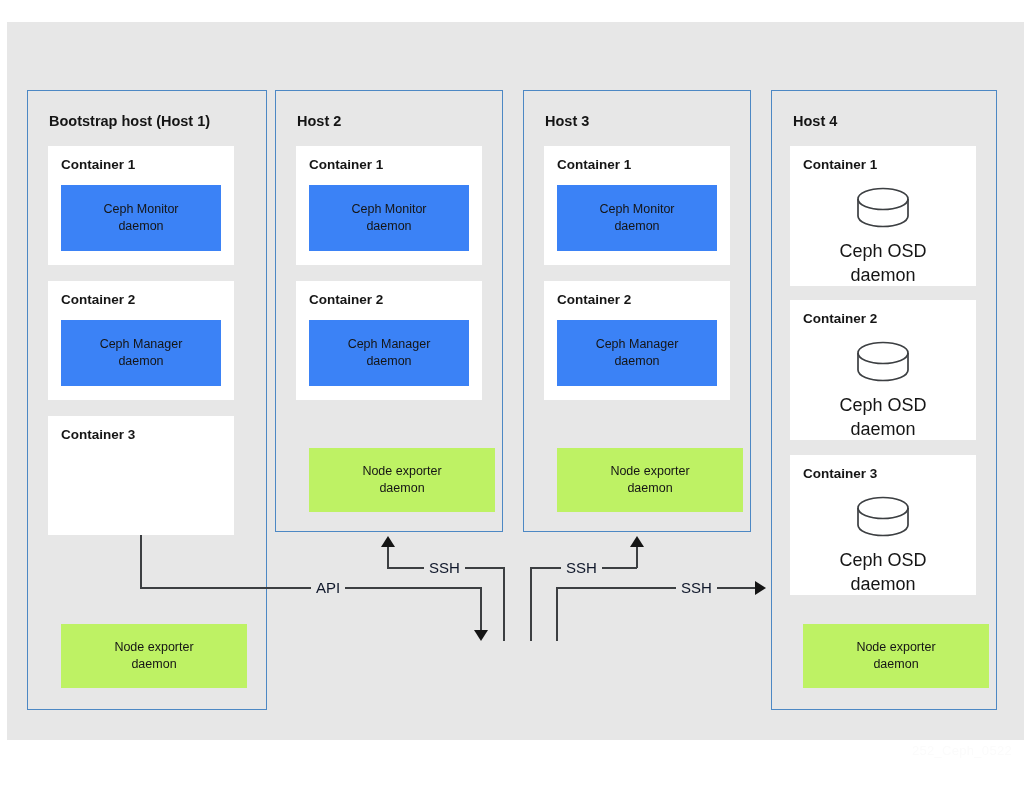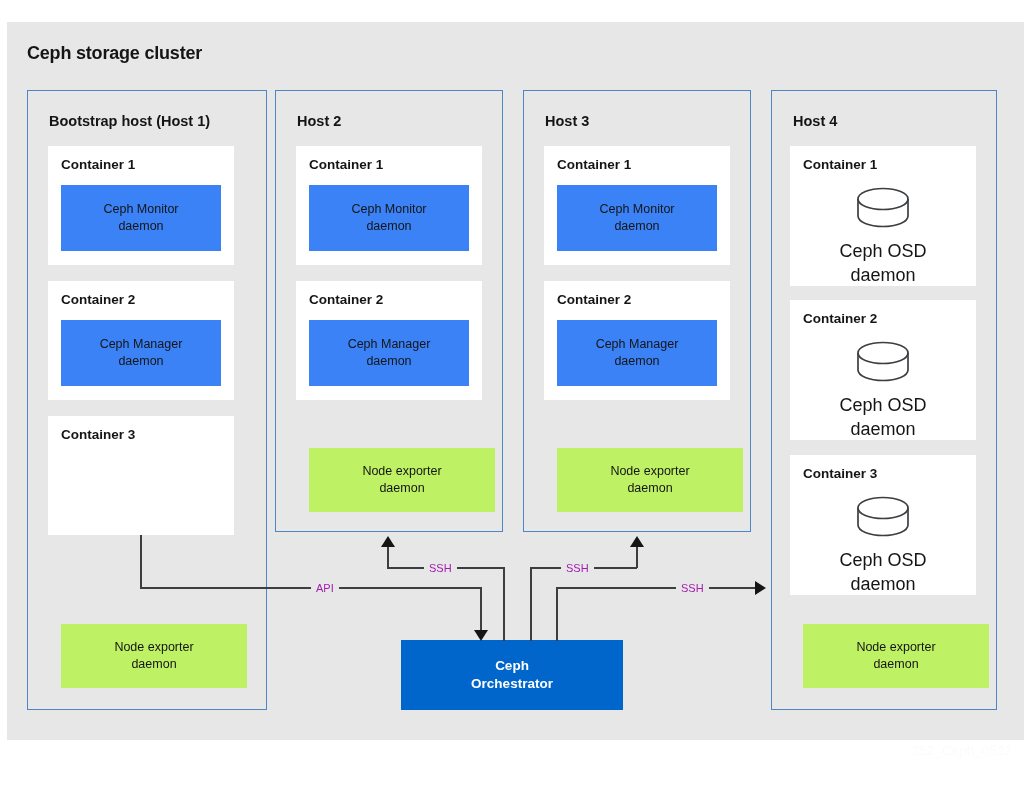--- a/index.html
+++ b/index.html
@@ -88,37 +88,36 @@
   .wire.v { width: 1.6px; }
   .arrow { position: absolute; width: 0; height: 0; }
   .arrow.up    { border-left: 7px solid transparent; border-right: 7px solid transparent; border-bottom: 11px solid #151515; }
   .arrow.down  { border-left: 7px solid transparent; border-right: 7px solid transparent; border-top: 11px solid #151515; }
   .arrow.right { border-top: 7px solid transparent; border-bottom: 7px solid transparent; border-left: 11px solid #151515; }
 
   .wire-label {
     position: absolute;
     background: #e7e7e7;
     padding: 0 5px;
-    font-size: 11px; color: #a21caf;
+    font-size: 15px; color: #0f172a;
     line-height: 14px;
   }
 
   .watermark {
     position: absolute; right: 12px; bottom: 32px;
     font-size: 13px; color: #fbfbfb; letter-spacing: 0.3px;
   }
 </style>
 </head>
 <body>
 
 <div id="stage">
 
   <div class="panel"></div>
 
-  <div class="diagram-title">Ceph storage cluster</div>
 
   <div class="host" style="left:27px; top:90px; width:240px; height:620px;">
     <div class="host-title">Bootstrap host (Host 1)</div>
   </div>
 
   <div class="card" style="left:48px; top:146px; width:186px; height:119px;">
     <div class="card-title">Container 1</div>
     <div class="chip" style="left:13px; top:39px; width:160px; height:66px;">
       <span class="nl">Ceph Monitor<br>daemon</span>
     </div>
@@ -217,23 +216,20 @@
         <path d="M3 13 V30 A25 10.5 0 0 0 53 30 V13" fill="none" stroke="#3c3f42" stroke-width="1.7"></path>
       </svg>
       <div class="osd-label nl">Ceph OSD<br>daemon</div>
     </div>
   </div>
 
   <div class="plainbox" style="left:790px; top:624px; width:186px; height:64px;">
     <span class="nl">Node exporter<br>daemon</span>
   </div>
 
-  <div class="orch" style="left:401px; top:640px; width:222px; height:70px;">
-    <span class="nl">Ceph<br>Orchestrator</span>
-  </div>
 
   <div class="wire v" style="left:140px; top:535px; height:53px;"></div>
   <div class="wire h" style="left:140px; top:587px; width:341px;"></div>
   <div class="wire v" style="left:480px; top:587px; height:46px;"></div>
   <div class="arrow down" style="left:474px; top:630px;"></div>
   <div class="wire-label" style="left:311px; top:581px;text-align:center;">API</div>
 
   <div class="wire v" style="left:503px; top:567px; height:74px;"></div>
   <div class="wire h" style="left:387px; top:567px; width:117px;"></div>
   <div class="wire v" style="left:387px; top:547px; height:21px;"></div>

